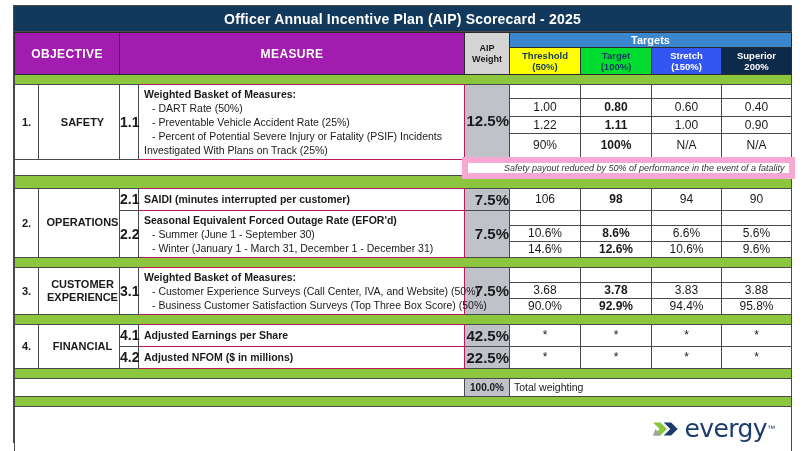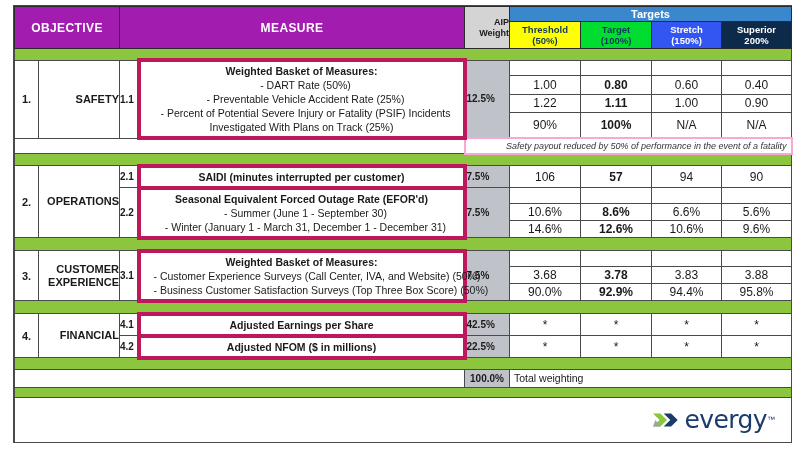--- a/index.html
+++ b/index.html
@@ -21,67 +21,68 @@
     font-size:14px;font-weight:bold;letter-spacing:.2px;
     border-bottom:1px solid #4a4a4a;
     box-sizing:border-box;
   }
   
   table{border-collapse:collapse;table-layout:fixed;width:777px;}
   td,th{padding:0;margin:0;font-size:11px;vertical-align:middle;}
 
   .hdr-blue{background:#a21caf;color:#ffffff;font-weight:bold;text-align:center;
             border:1px solid #2b2b2b;font-size:12px;letter-spacing:.4px;}
-  .hdr-aip{background:#d4d4d4;color:#1a1a1a;font-weight:bold;text-align:right;
+  .hdr-aip{background:#d4d4d4;color:#1a1a1a;font-weight:bold;text-align:center;
            border:1px solid #2b2b2b;font-size:9px;line-height:11px;}
   .hdr-targets{background:#3b87cd;color:#ffffff;font-weight:bold;text-align:center;
                border:1px solid #2b2b2b;font-size:11px;}
   .t-thr{background:#ffff00;color:#12395c;}
   .t-tgt{background:#00dd30;color:#12395c;}
   .t-str{background:#3355f2;color:#ffffff;}
   .t-sup{background:#0d2a4a;color:#ffffff;}
   .t-cell{border:1px solid #2b2b2b;text-align:center;font-weight:bold;
           font-size:9.5px;line-height:11px;padding:2px 0;}
 
   .green-bar{background:#8cc63e;height:9px;}
   .green-bar td{height:9px;border-left:1px solid #4a4a4a;border-right:1px solid #4a4a4a;}
   .cell-num{border:1px solid #4a4a4a;text-align:center;font-weight:bold;font-size:11px;}
-  .cell-obj{border:1px solid #4a4a4a;text-align:right;font-weight:bold;font-size:11px;
+  .cell-obj{border:1px solid #4a4a4a;text-align:center;font-weight:bold;font-size:11px;
             padding-left:7px;line-height:13px;}
-  .cell-sub{border:1px solid #4a4a4a;text-align:left;font-weight:bold;font-size:10px;}
-  .cell-meas{border:4px solid #be185d;text-align:center;font-size:10.5px;padding:2px 5px;
+  .cell-sub{border:1px solid #4a4a4a;text-align:right;font-weight:bold;font-size:14px;}
+  .cell-meas{border:1px solid #be185d;text-align:left;font-size:10.5px;padding:2px 5px;
              line-height:14px;}
   .meas-title{font-weight:bold;}
   .meas-line{white-space:nowrap;}
-  .cell-wt{border:1px solid #4a4a4a;background:#bfc3c9;text-align:left;
-           font-weight:bold;font-size:10px;}
+  .cell-wt{border:1px solid #4a4a4a;background:#bfc3c9;text-align:right;
+           font-weight:bold;font-size:15px;}
   .val{border:1px solid #4a4a4a;text-align:center;font-size:12px;height:15px;}
   .val.b{font-weight:bold;}
   .blank{border:1px solid #4a4a4a;}
-  .note{border:2px solid #f9a8d4;text-align:right;font-style:italic;font-size:9px;
+  .note{border:6px solid #f9a8d4;text-align:right;font-style:italic;font-size:9px;
         padding-right:4px;color:#333;}
   .total-wt{border:1px solid #4a4a4a;background:#bfc3c9;text-align:center;
             font-weight:bold;font-size:10px;}
   .total-lbl{border:1px solid #4a4a4a;text-align:left;font-size:10.5px;padding-left:4px;}
   .empty-left{border:1px solid #4a4a4a;background:#fff;}
 
   
   .logo-row td{border:1px solid #4a4a4a;height:44px;background:#fff;}
   .logo-wrap{display:flex;align-items:center;justify-content:flex-end;
              padding-right:16px;height:44px;}
   .logo-mark{width:28px;height:20px;margin-right:4px;}
   .logo-text{font-size:25px;font-weight:normal;color:#1b3c6b;
              letter-spacing:-.6px;line-height:25px;font-family:"DejaVu Sans",sans-serif;}
   .logo-tm{font-size:8px;vertical-align:super;color:#1b3c6b;}
 </style>
 </head>
 <body>
 
 <div id="sheet">
 
+  <div class="title-bar">Officer Annual Incentive Plan (AIP) Scorecard - 2025</div>
 
   <table>
     <colgroup>
       <col style="width:24px">
       <col style="width:81px">
       <col style="width:19px">
       <col style="width:326px">
       <col style="width:45px">
       <col style="width:71px">
       <col style="width:71px">
@@ -168,21 +169,21 @@
           <td colspan="9"></td>
         </tr>
 
     <tr>
       <td class="cell-num" rowspan="4">2.</td>
       <td class="cell-obj" rowspan="4">OPERATIONS</td>
       <td class="cell-sub">2.1</td>
       <td class="cell-meas meas-title">SAIDI (minutes interrupted per customer)</td>
       <td class="cell-wt">7.5%</td>
       <td class="val" style="height:21px">106</td>
-      <td class="val b">57</td>
+      <td class="val b">98</td>
       <td class="val">94</td>
       <td class="val">90</td>
     </tr>
     <tr>
       <td class="cell-sub" rowspan="3">2.2</td>
       <td class="cell-meas" rowspan="3">
         <div class="meas-title">Seasonal Equivalent Forced Outage Rate (EFOR'd)</div>
         <div class="meas-line" style="padding-left:8px">- Summer (June 1 - September 30)</div>
         <div class="meas-line" style="padding-left:8px">- Winter (January 1 - March 31, December 1 - December 31)</div>
       </td>

